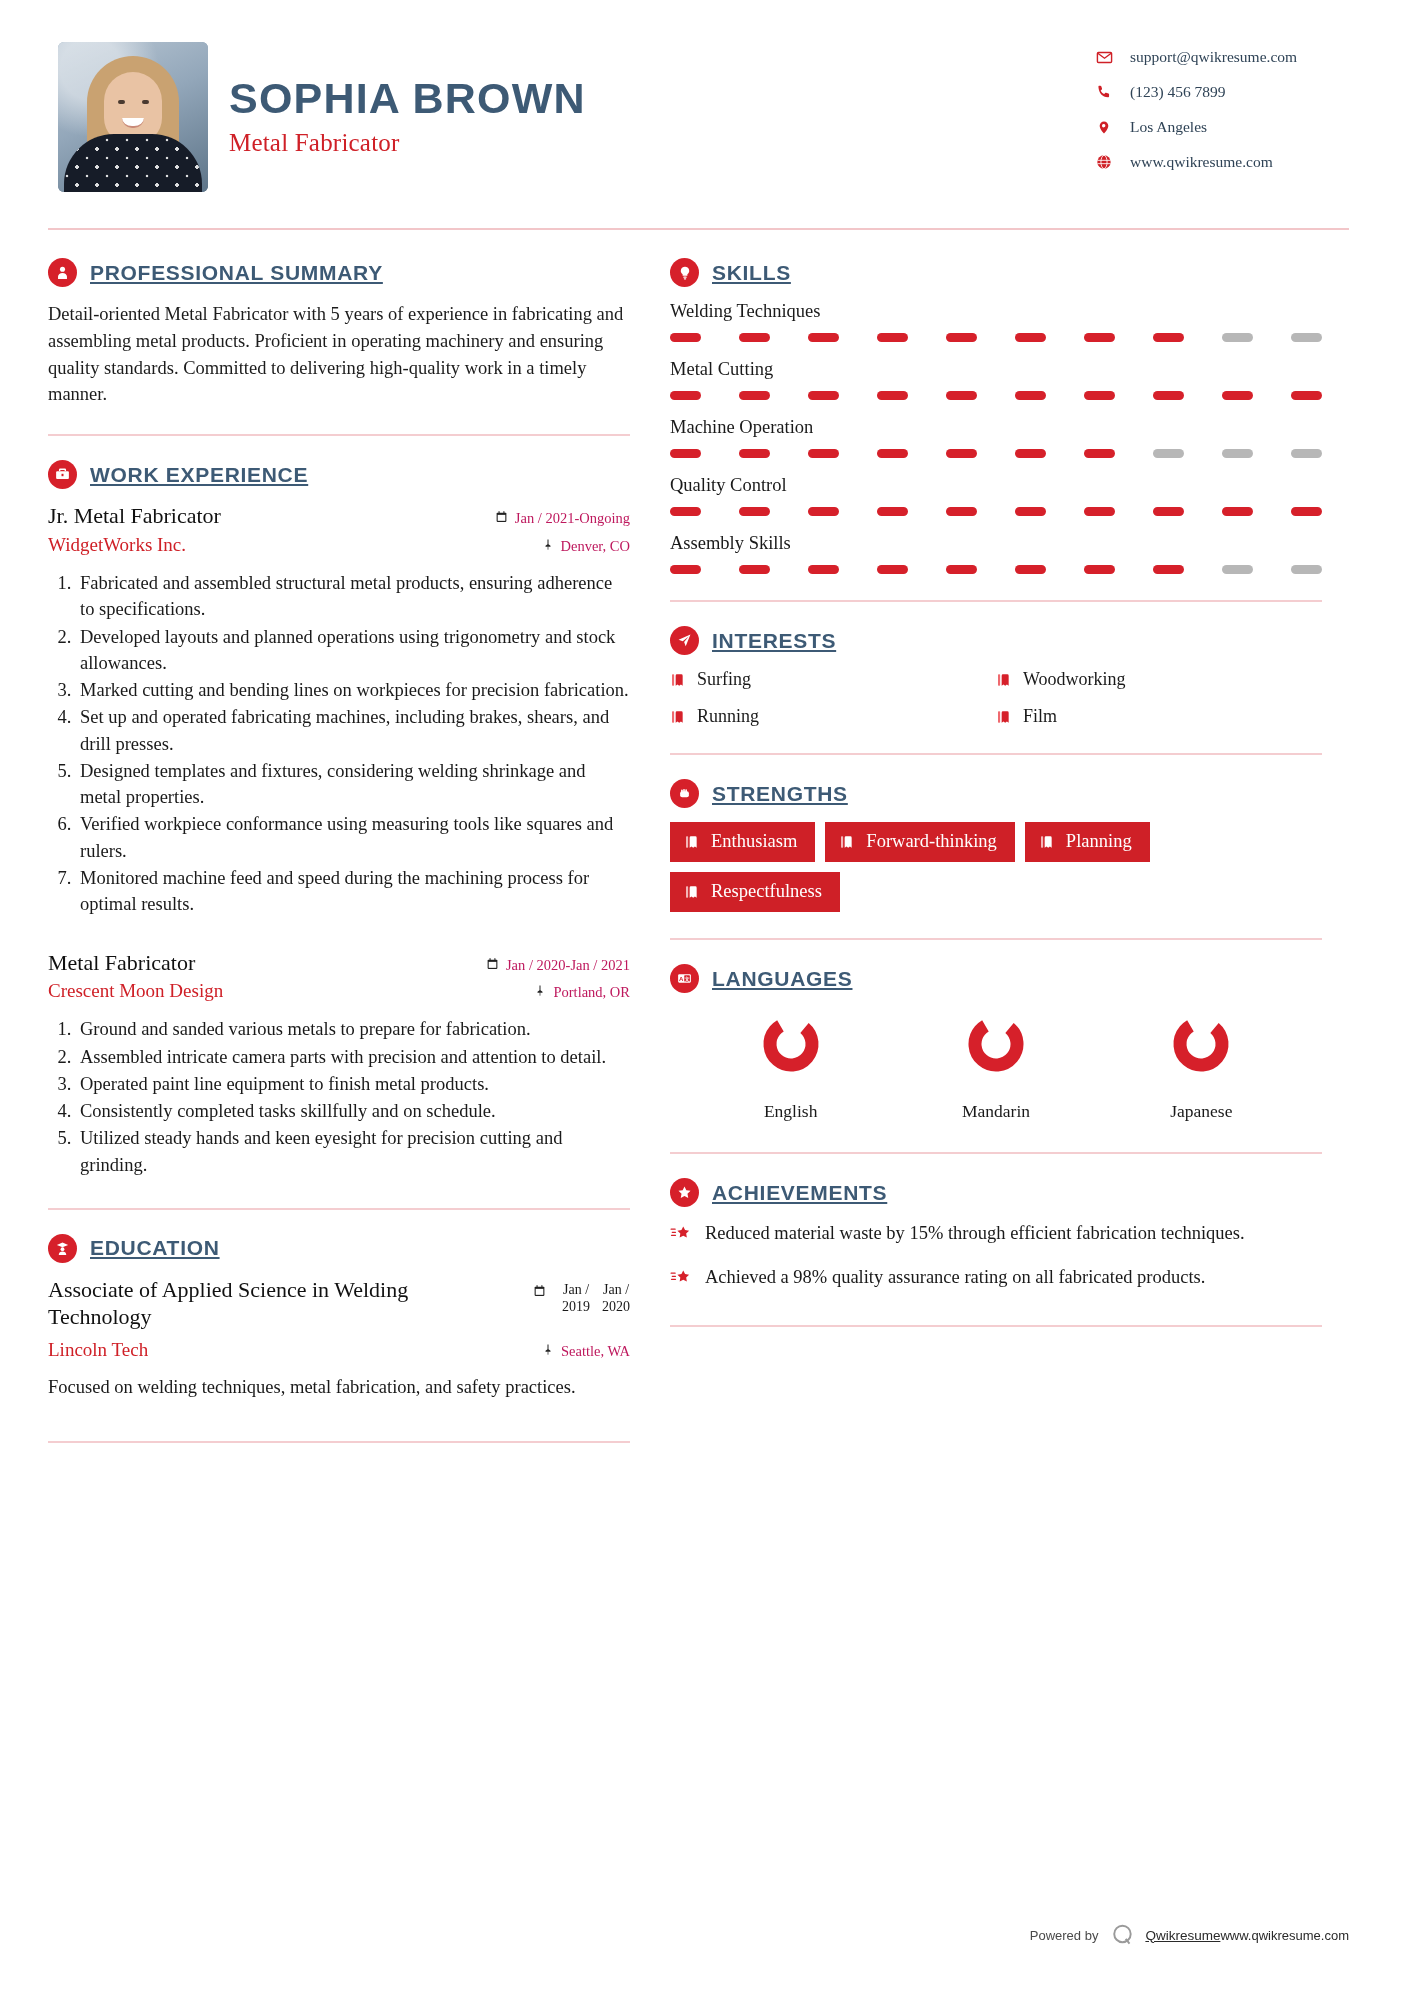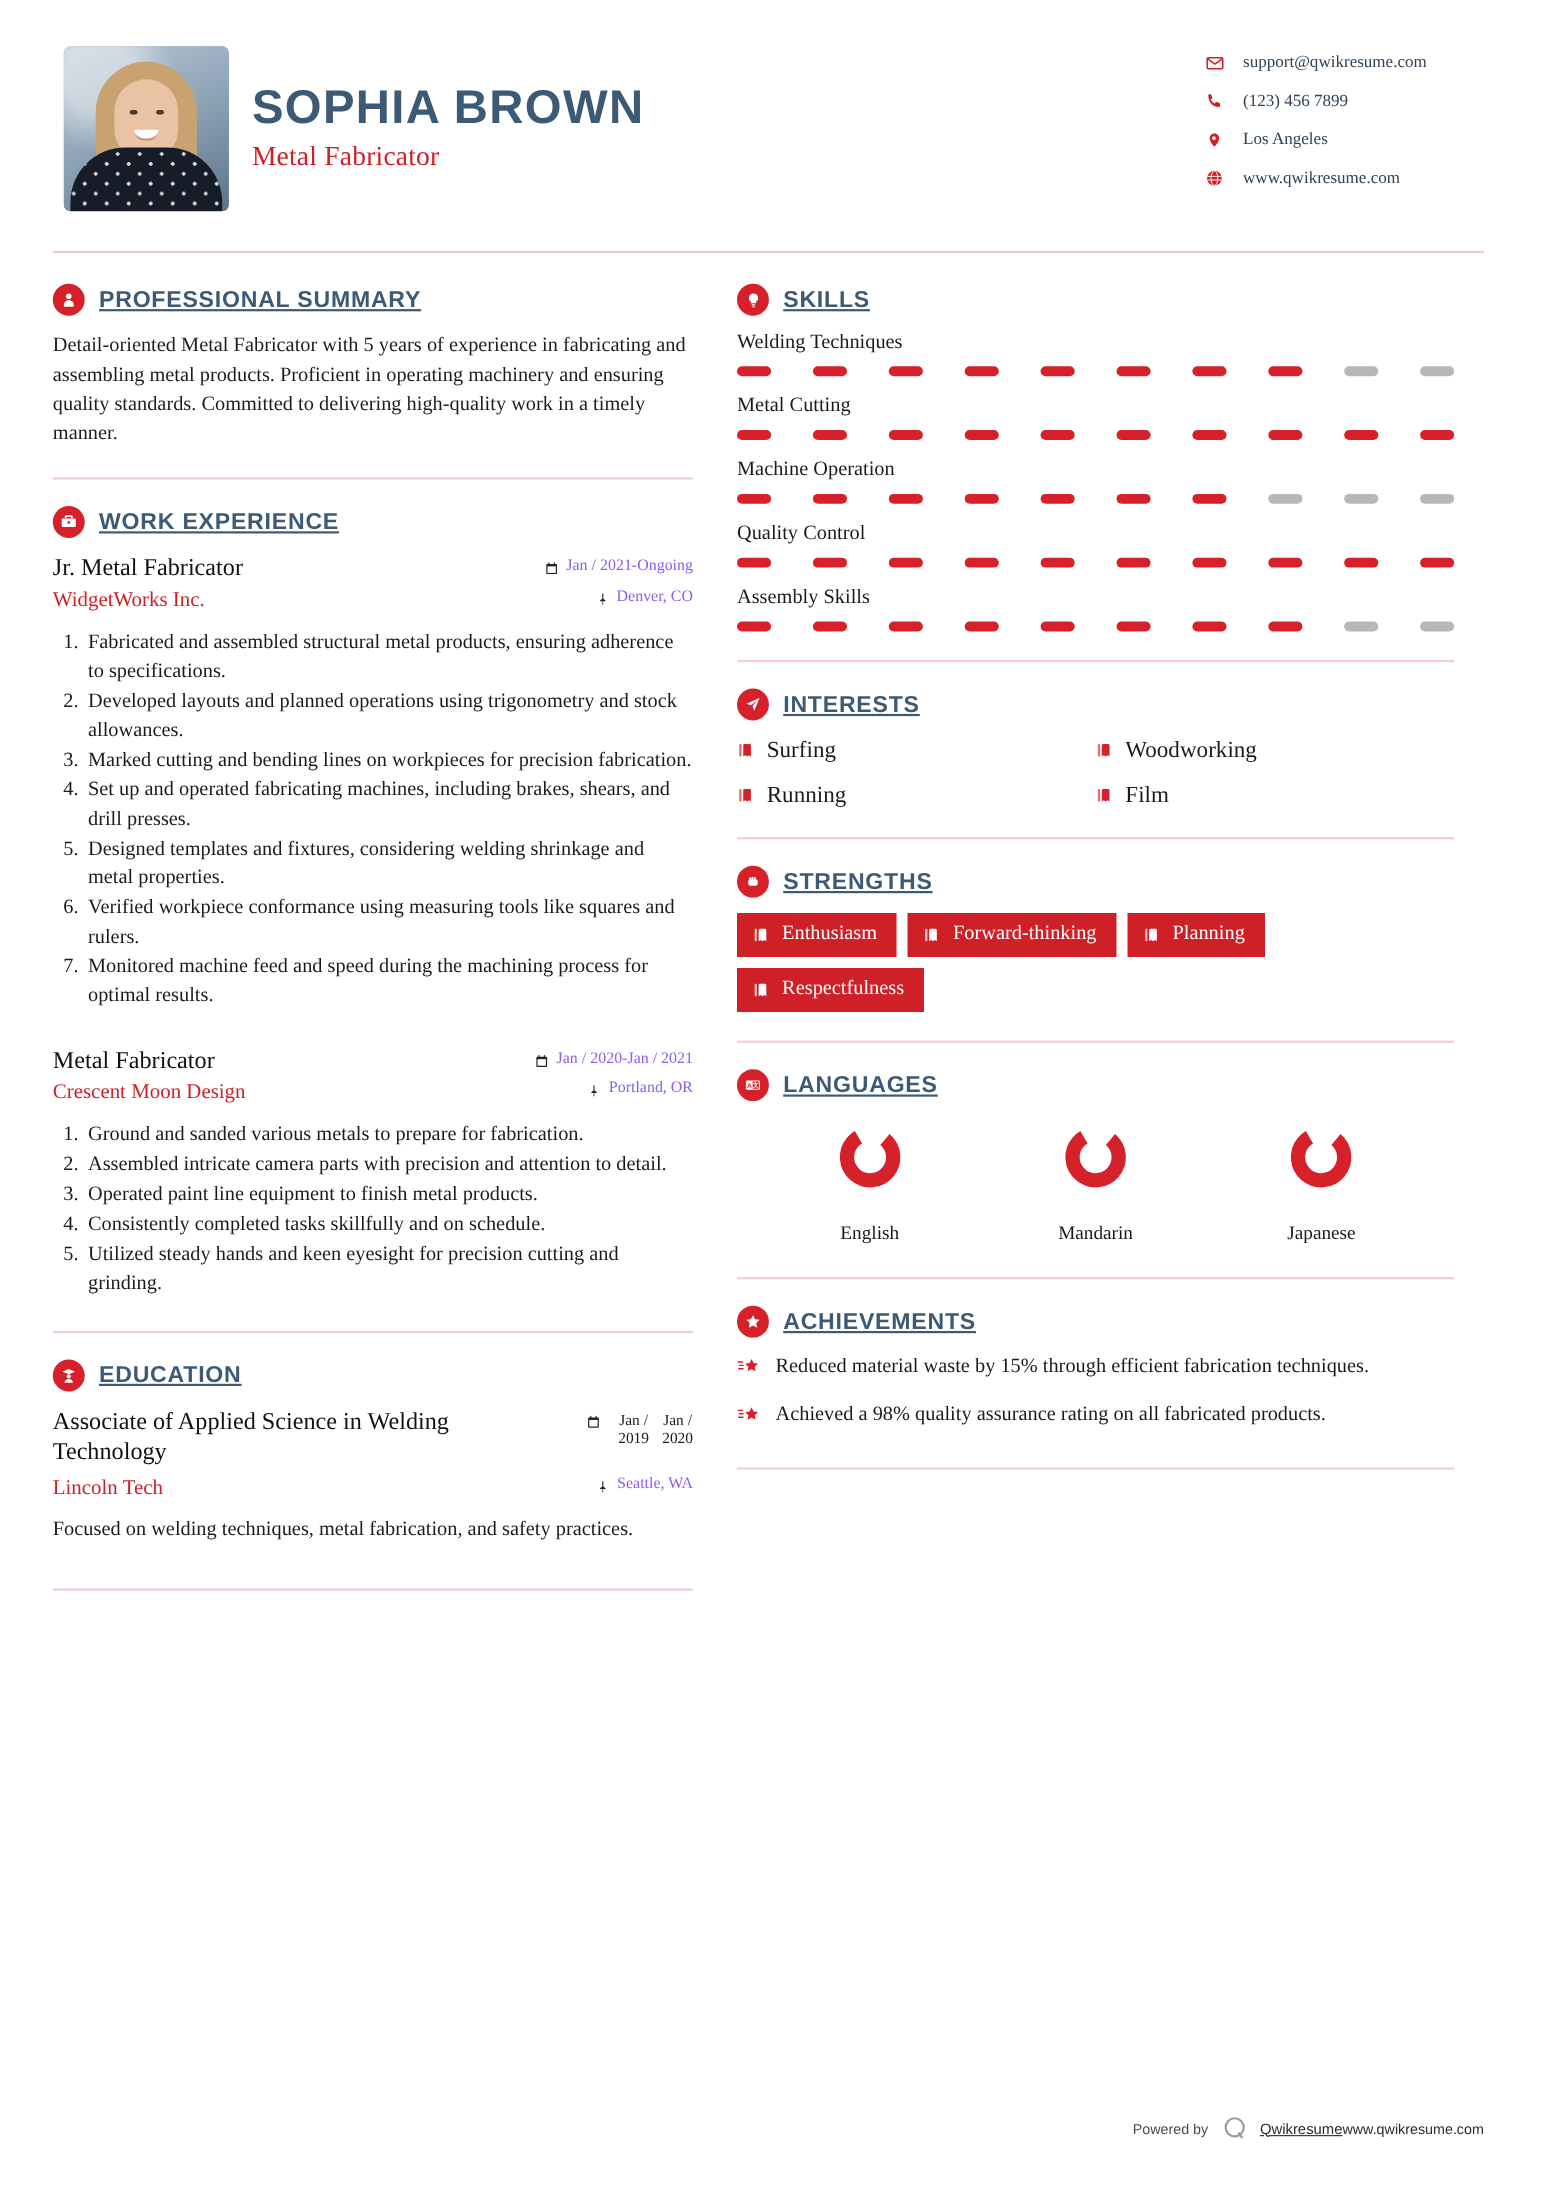--- a/index.html
+++ b/index.html
@@ -207,24 +207,24 @@
 
   .entry-title {
     font-size: 22px;
     color: #111;
     max-width: 420px;
     line-height: 1.22;
   }
 
   .entry-meta {
     font-size: 14.5px;
-    color: #8b5cf6;
+    color: #be185d;
     white-space: nowrap;
     display: flex;
-    align-items: flex-end;
+    align-items: flex-start;
   }
   .entry-meta .mi { margin-right: 7px; display:inline-flex; }
 
   .entry-sub {
     display: flex;
     justify-content: space-between;
     align-items: baseline;
     margin-top: 4px;
   }
 
@@ -279,21 +279,21 @@
   .dash.on { background: #d6202a; }
 
   .interests-grid {
     display: grid;
     grid-template-columns: 1fr 1fr;
     row-gap: 16px;
   }
   .interest-item {
     display: flex;
     align-items: center;
-    font-size: 21px;
+    font-size: 18px;
   }
   .interest-item .bi { margin-right: 11px; display:inline-flex; }
 
   .strengths-wrap {
     display: flex;
     flex-wrap: wrap;
     gap: 10px;
   }
   .strength-chip {
     background: #cf2027;

